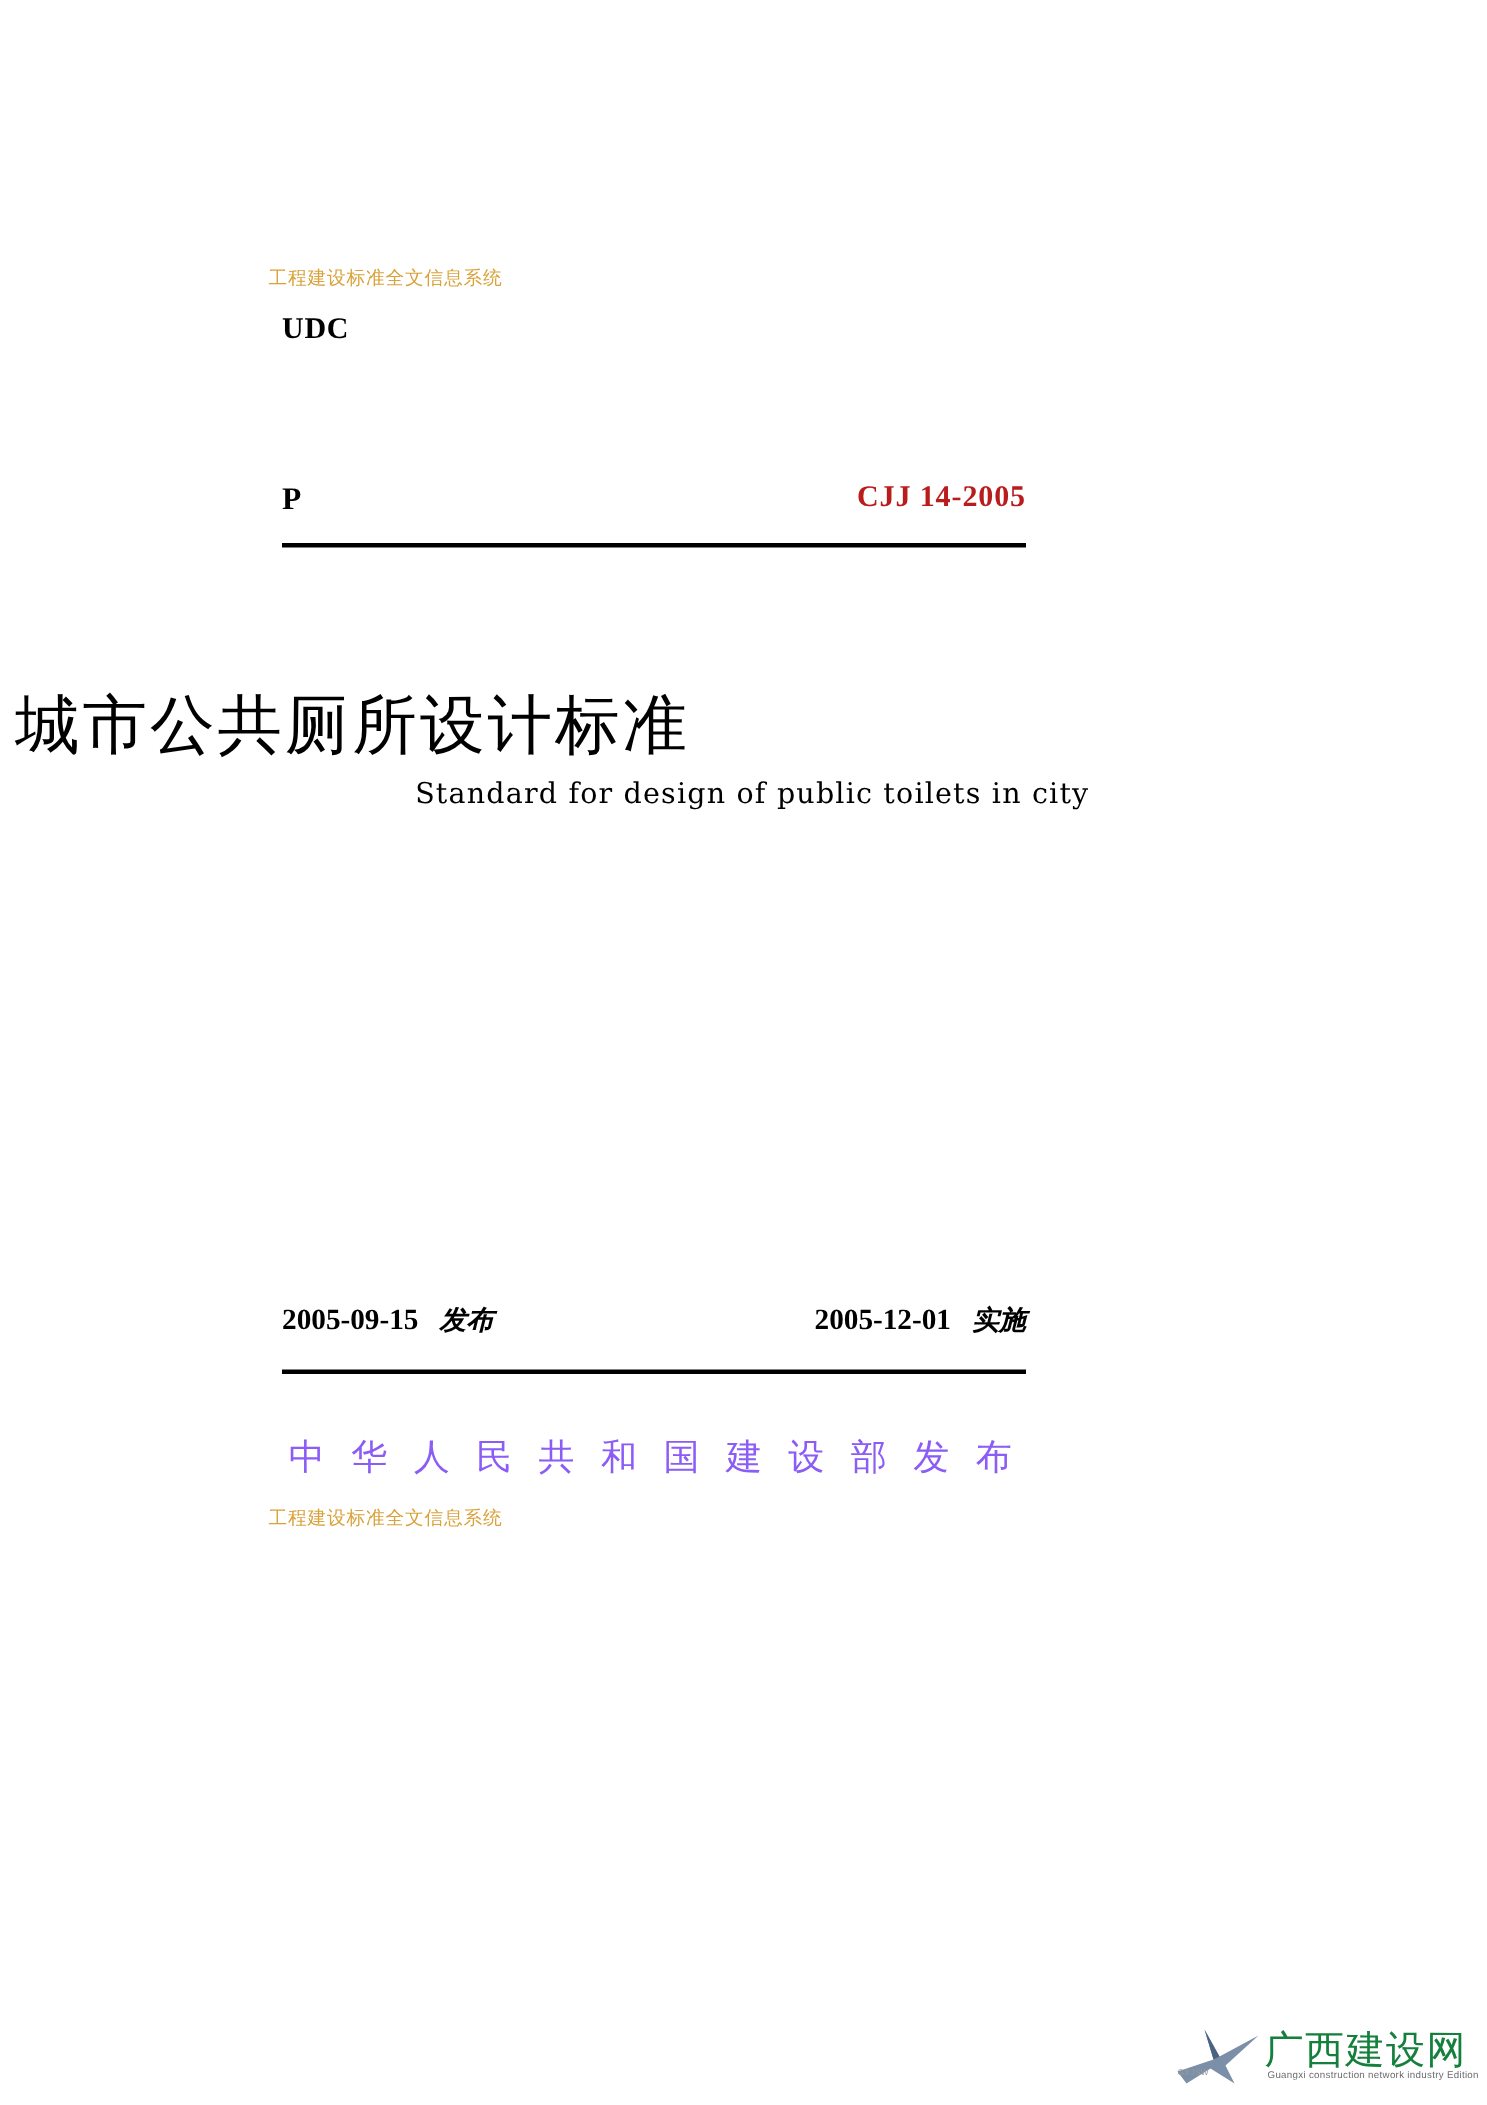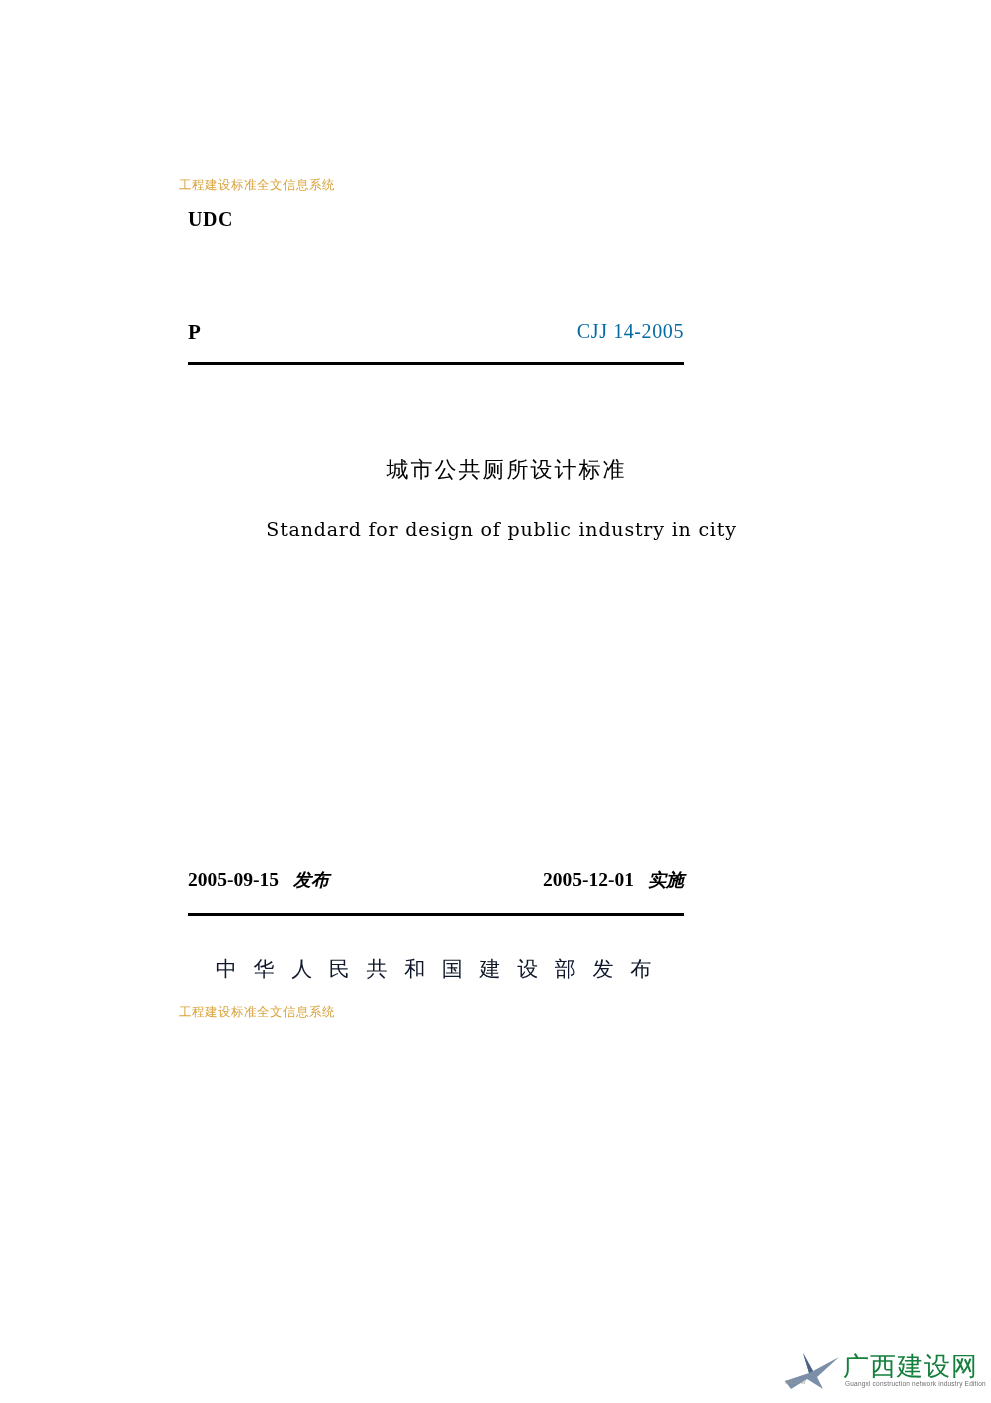--- a/index.html
+++ b/index.html
@@ -97,23 +97,23 @@
     top: 0;
     font-size: 21px;
     font-weight: bold;
     color: #000;
   }
   .std-code {
     position: absolute;
     right: 0;
     top: 0;
     font-size: 20px;
-    font-weight: normal;
+    font-weight: bold;
     letter-spacing: 0.6px;
-    color: #0369a1;
+    color: #b91c1c;
     white-space: nowrap;
   }
 
   .rule-top {
     position: absolute;
     left: 188px;
     top: 362px;
     width: 496px;
     height: 3px;
     background: #000;
@@ -122,26 +122,25 @@
     position: absolute;
     left: 188px;
     top: 913px;
     width: 496px;
     height: 3px;
     background: #000;
   }
 
   .title-cn {
     position: absolute;
-    left: 12px;
+    left: 0;
     right: 0;
     top: 455px;
-    text-align: center;
-    font-family: "DejaVu Sans", sans-serif;
-    font-size: 22px;
+    font-family: "DejaVu Sans", sans-serif;
+    font-size: 43px;
     letter-spacing: 2px;
     color: #000;
     padding-left: 10px;
   }
   .title-en {
     position: absolute;
     left: 0;
     right: 0;
     top: 518px;
     text-align: center;
@@ -226,23 +225,23 @@
     font-style: italic;
   }
 
   .publisher {
     position: absolute;
     left: 188px;
     top: 955px;
     width: 496px;
     text-align: center;
     font-family: "DejaVu Sans", sans-serif;
-    font-size: 21px;
+    font-size: 24px;
     letter-spacing: 5px;
-    color: #0f172a;
+    color: #8b5cf6;
     white-space: nowrap;
   }
 
   
   .gx-mark {
     position: absolute;
     left: 783px;
     top: 1349px;
     width: 200px;
     height: 46px;
@@ -296,21 +295,21 @@
 
 
   <div class="pline">
     <div class="p-letter">P</div>
     <div class="std-code">CJJ 14-2005</div>
   </div>
 
   <div class="rule-top"></div>
 
   <div class="title-cn">城市公共厕所设计标准</div>
-  <div class="title-en">Standard for design of public industry in city</div>
+  <div class="title-en">Standard for design of public toilets in city</div>
 
 
   <div class="dates">
     <div class="date-left">
       <span>2005-09-15</span><span class="date-cn">发布</span>
     </div>
     <div class="date-right">
       <span>2005-12-01</span><span class="date-cn">实施</span>
     </div>
   </div>

